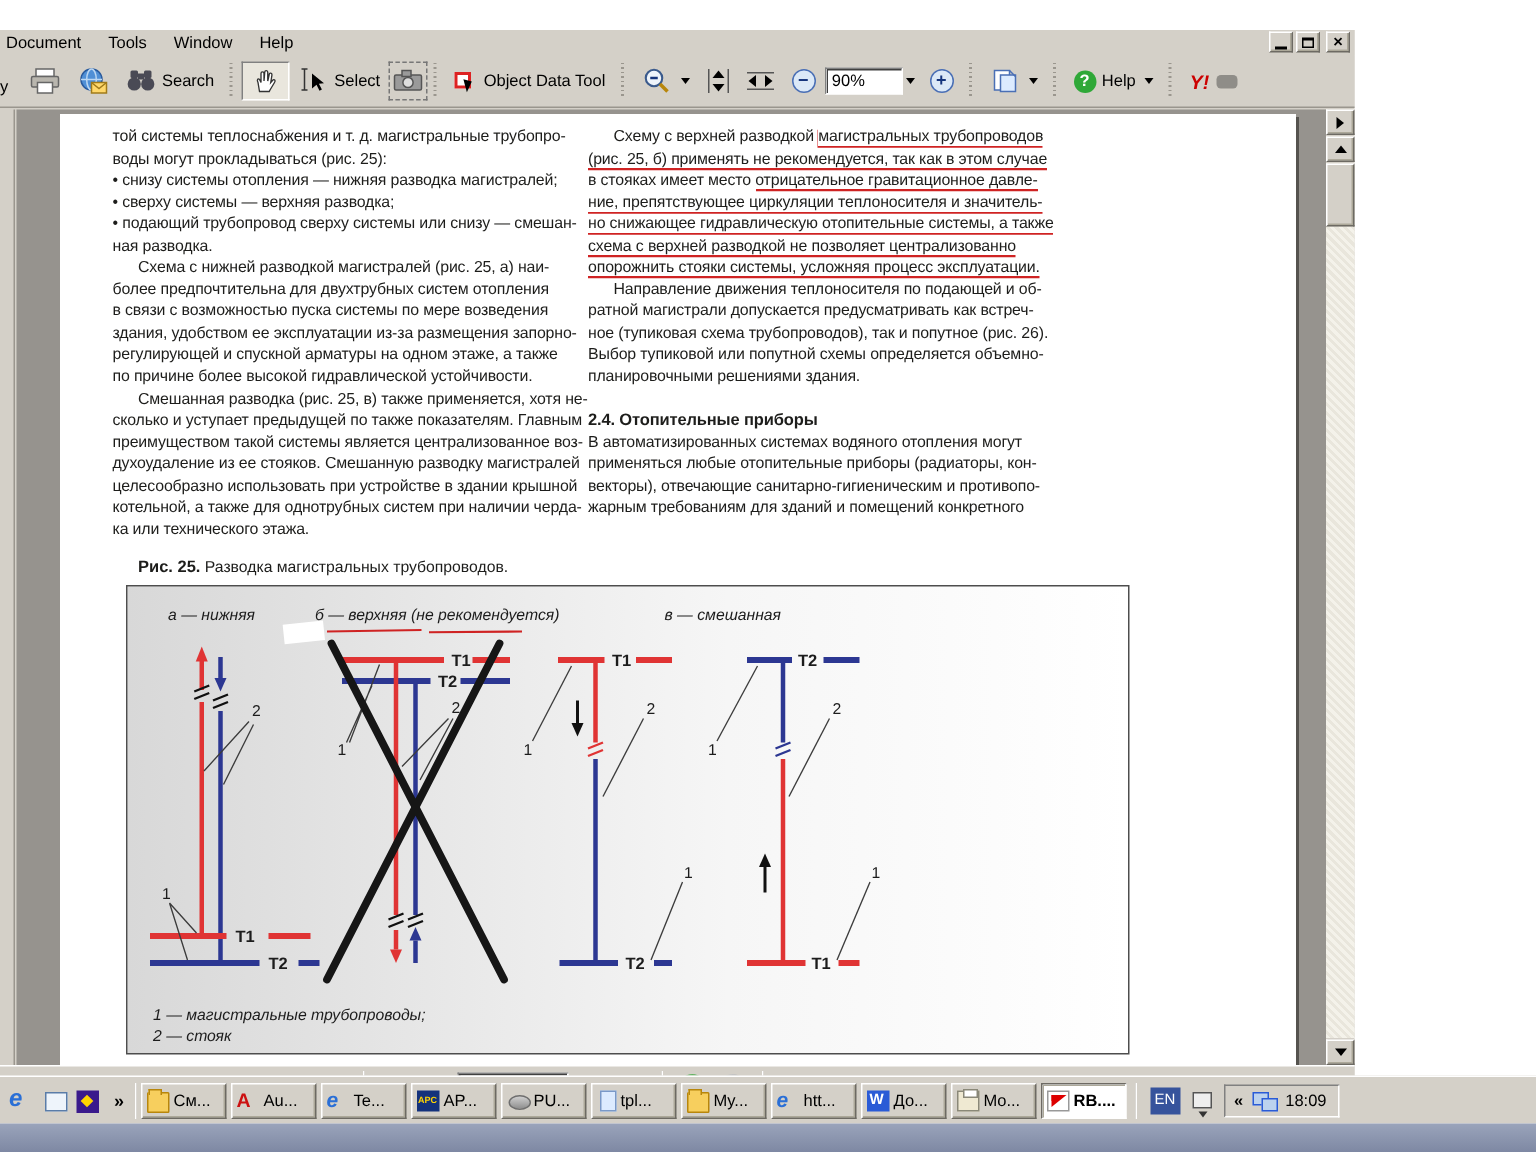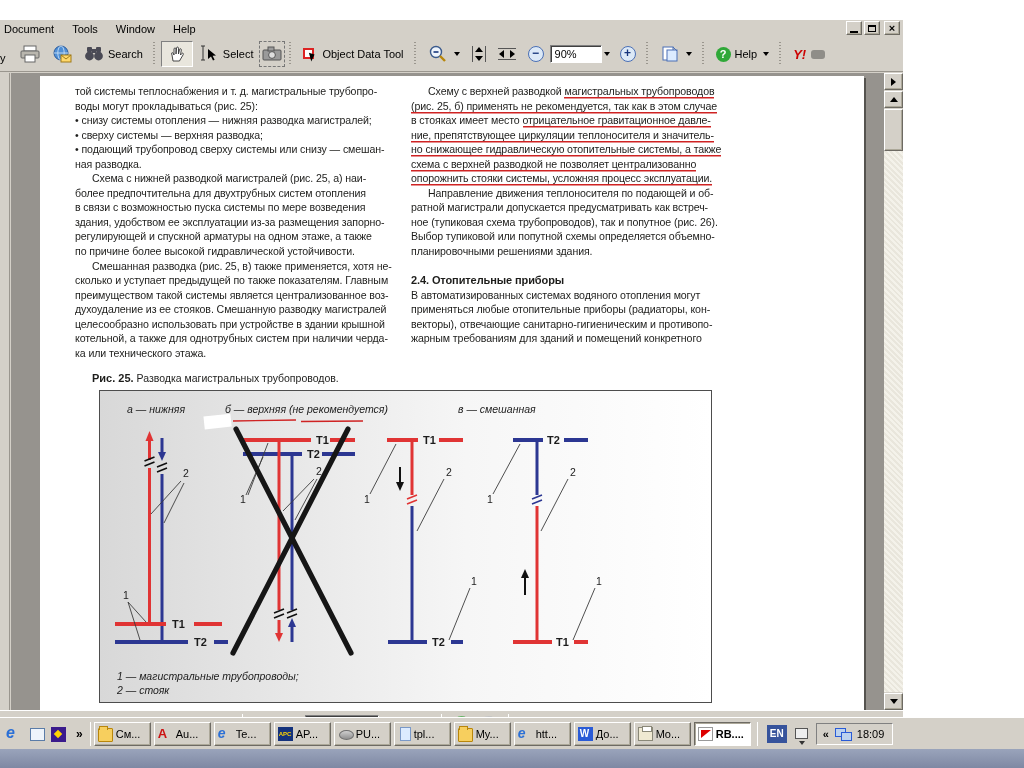--- a/index.html
+++ b/index.html
@@ -52,30 +52,30 @@
   .navstrip { position:absolute; left:0; top:0; width:10px; height:100%; background:#d4d0c8;
     border-right:1px solid #9a968e; }
   .canvas { position:absolute; left:11px; top:0; width:873px; height:100%; background:#96938e; overflow:hidden; }
   .page { position:absolute; left:29px; top:3px; width:824px; height:640px; background:#fff;
     box-shadow:2px 2px 0 #55534f; }
 
   
   .col { position:absolute; top:8px; width:334px; font-size:10.6px; line-height:14.55px;
     color:#1d1d1b; letter-spacing:-0.1px; }
   .col-left { left:35px; }
-  .col-right { left:371px; }
+  .col-right { left:352px; }
   .tl { min-height:14.55px; white-space:nowrap; }
   .tl.ind { padding-left:17px; }
   .tl.b { font-weight:bold; font-size:11px; }
   .rl { box-shadow:0 1.5px 0 var(--ann); }
 
   .figcaption { position:absolute; left:52px; top:296px; font-size:10.5px; color:#1d1d1b; }
   .figcaption b { font-size:11px; }
 
-  .figbox { position:absolute; left:59px; top:314px; width:613px; height:313px;
+  .figbox { position:absolute; left:44px; top:314px; width:669px; height:313px;
     border:1px solid #4d4d4d;
     background:linear-gradient(90deg,#d8d8d8 0%,#e7e7e7 30%,#f6f6f6 60%,#ffffff 100%); }
   .figbox svg { display:block; }
   .pS{stroke:var(--sup);stroke-width:3;fill:none} .pR{stroke:var(--ret);stroke-width:3;fill:none}
   .mS{stroke:var(--sup);stroke-width:4;fill:none} .mR{stroke:var(--ret);stroke-width:4;fill:none}
   .ld{stroke:#3c3c3c;stroke-width:0.9;fill:none}
   .brk{stroke:#101010;stroke-width:1.6;fill:none}
   .xx{stroke:#161616;stroke-width:5.2;fill:none;stroke-linecap:round}
   .annl{stroke:var(--ann);stroke-width:1.4;fill:none}
   .aS{fill:var(--sup)} .aR{fill:var(--ret)} .aK{fill:#111}
@@ -145,21 +145,21 @@
     background:#fff; border:1px solid #8a8878; }
   .tbic-pdf { background:#fff; border:1px solid #999; }
   .tbic-pdf::before { content:""; position:absolute; left:2px; top:2px; width:0; height:0;
     border-left:5px solid #d00; border-top:4px solid #d00; border-right:5px solid transparent; border-bottom:4px solid transparent; }
   .qic-ie::before { content:"e"; color:#2a6fd6; font-weight:bold; font-style:italic; font-size:16px; line-height:16px; }
   .qic-desktop { background:#eef4fb; border:1px solid #5a7ca8; width:15px; height:13px; margin-top:2px; }
   .qic-purple { background:#3a1a8c; width:15px; height:15px; margin-top:1px; }
   .qic-purple::before { content:""; position:absolute; left:4px; top:4px; width:6px; height:6px;
     background:#ffd400; transform:rotate(45deg); }
   .tray { display:flex; align-items:center; gap:5px; margin-left:6px; }
-  .langbadge { width:20px; height:18px; background:var(--lang); color:#fff; font-size:10px; font-weight:bold;
+  .langbadge { width:20px; height:18px; background:var(--lang); color:#fff; font-size:10px; font-weight:normal;
     display:flex; align-items:center; justify-content:center; }
   .winarrow { width:13px; height:11px; border:1px solid #555; background:#eee; position:relative; margin:0 3px; }
   .winarrow::after { content:""; position:absolute; left:3px; top:12px; border-left:3px solid transparent;
     border-right:3px solid transparent; border-top:4px solid #333; }
   .traybox { display:flex; align-items:center; gap:6px; border:1px solid;
     border-color:#808080 #fff #fff #808080; padding:1px 8px 1px 6px; height:22px; }
   .netic { width:16px; height:12px; position:relative; }
   .netic::before, .netic::after { content:""; position:absolute; width:9px; height:7px;
     background:#bcd2ee; border:1px solid #2a5bd6; }
   .netic::before { left:0; top:0; } .netic::after { left:6px; top:4px; }

